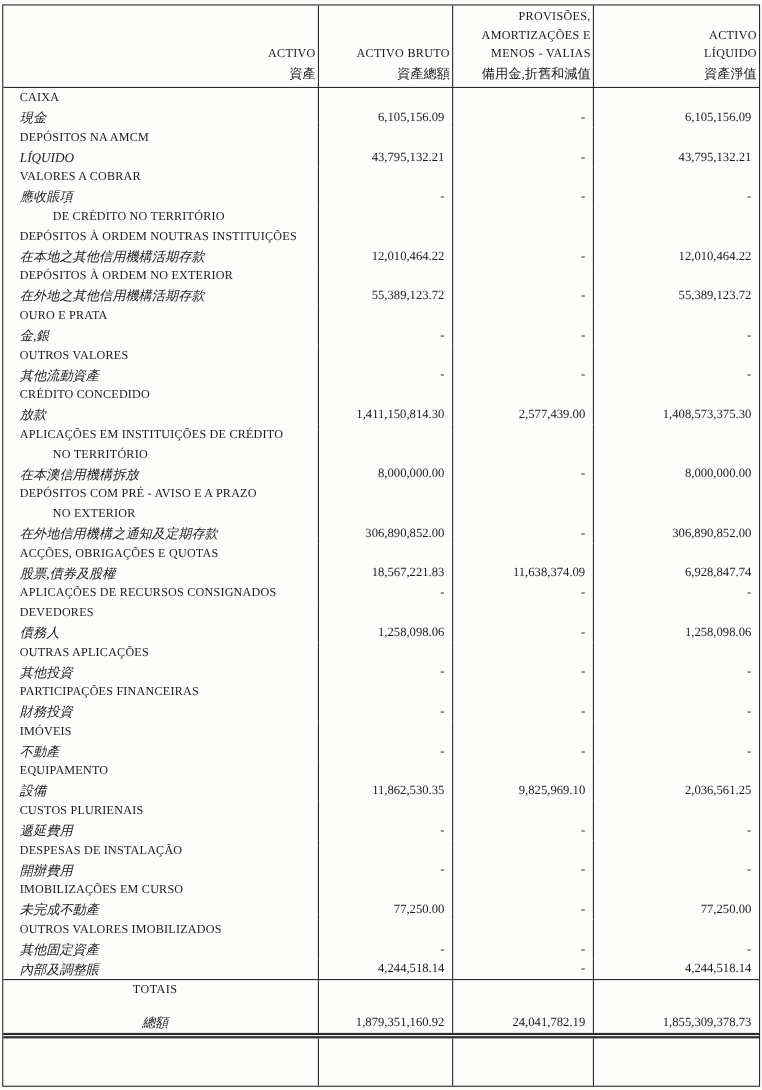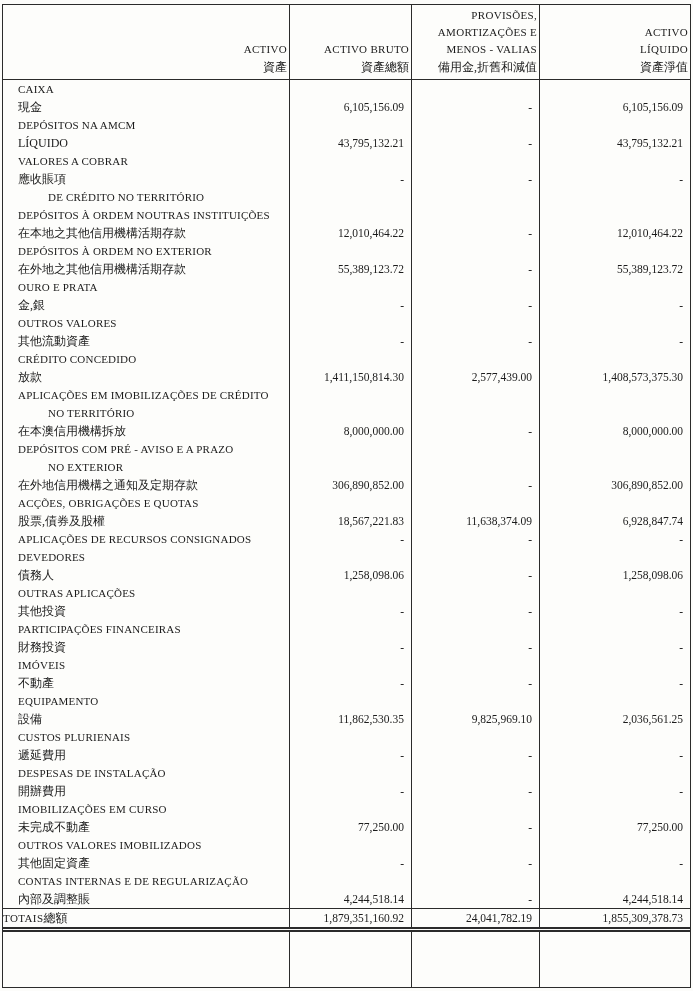--- a/index.html
+++ b/index.html
@@ -27,32 +27,33 @@
     justify-content: flex-end; align-items: flex-end;
     text-align: center; padding: 2px 2px 3px;
   }
   .h-pt { font-size: 11px; line-height: 17px; letter-spacing: 0.3px; white-space: nowrap; }
   .h-zh { font-size: 12px; line-height: 18px; white-space: nowrap; }
 
   
   .item .c1 { padding-left: 3px; margin-left: 12px; }
   .pt-line { font-size: 11px; line-height: 18px; white-space: nowrap; letter-spacing: 0.2px; }
   .pt-line.indent { padding-left: 30px; }
-  .zh-line { font-size: 12px; line-height: 18px; white-space: nowrap; }
+  .zh-line { font-size: 12px; line-height: 18px; white-space: nowrap; font-style: italic; }
   .val {
     display: flex; align-items: flex-end; justify-content: flex-end;
     text-align: right; padding-right: 7px;
     font-size: 11.5px; line-height: 18px;
   }
 
   
   .totals { border-top: 1px solid #2b2b2b; }
   .totals .totals-label {
-    display: flex; flex-direction: row; align-items: center;
+    display: flex; flex-direction: column; align-items: center;
     padding-right: 10px;
+    gap: 12px;
   }
   .totals .pt-line { letter-spacing: 0.4px; }
 
   
   .strip { border-top: 5px double #2b2b2b; flex: 1 1 auto; }
 </style>
 </head>
 <body>
 
 <div class="sheet">
@@ -157,21 +158,21 @@
       <div class="pt-line">CRÉDITO CONCEDIDO</div>
             <div class="zh-line">放款</div>
     </div>
     <div class="c2 val">1,411,150,814.30</div>
     <div class="c3 val">2,577,439.00</div>
     <div class="c4 val">1,408,573,375.30</div>
   </div>
 
   <div class="grid item">
     <div class="c1 label-cell">
-      <div class="pt-line">APLICAÇÕES EM IMOBILIZAÇÕES DE CRÉDITO</div>
+      <div class="pt-line">APLICAÇÕES EM INSTITUIÇÕES DE CRÉDITO</div>
             <div class="pt-line indent">NO TERRITÓRIO</div>
             <div class="zh-line">在本澳信用機構拆放</div>
     </div>
     <div class="c2 val">8,000,000.00</div>
     <div class="c3 val">-</div>
     <div class="c4 val">8,000,000.00</div>
   </div>
 
   <div class="grid item">
     <div class="c1 label-cell">
@@ -288,21 +289,20 @@
       <div class="pt-line">OUTROS VALORES IMOBILIZADOS</div>
             <div class="zh-line">其他固定資產</div>
     </div>
     <div class="c2 val">-</div>
     <div class="c3 val">-</div>
     <div class="c4 val">-</div>
   </div>
 
   <div class="grid item">
     <div class="c1 label-cell">
-      <div class="pt-line">CONTAS INTERNAS E DE REGULARIZAÇÃO</div>
             <div class="zh-line">內部及調整賬</div>
     </div>
     <div class="c2 val">4,244,518.14</div>
     <div class="c3 val">-</div>
     <div class="c4 val">4,244,518.14</div>
   </div>
 </div>
 
     <div class="grid totals">
       <div class="c1 totals-label">

